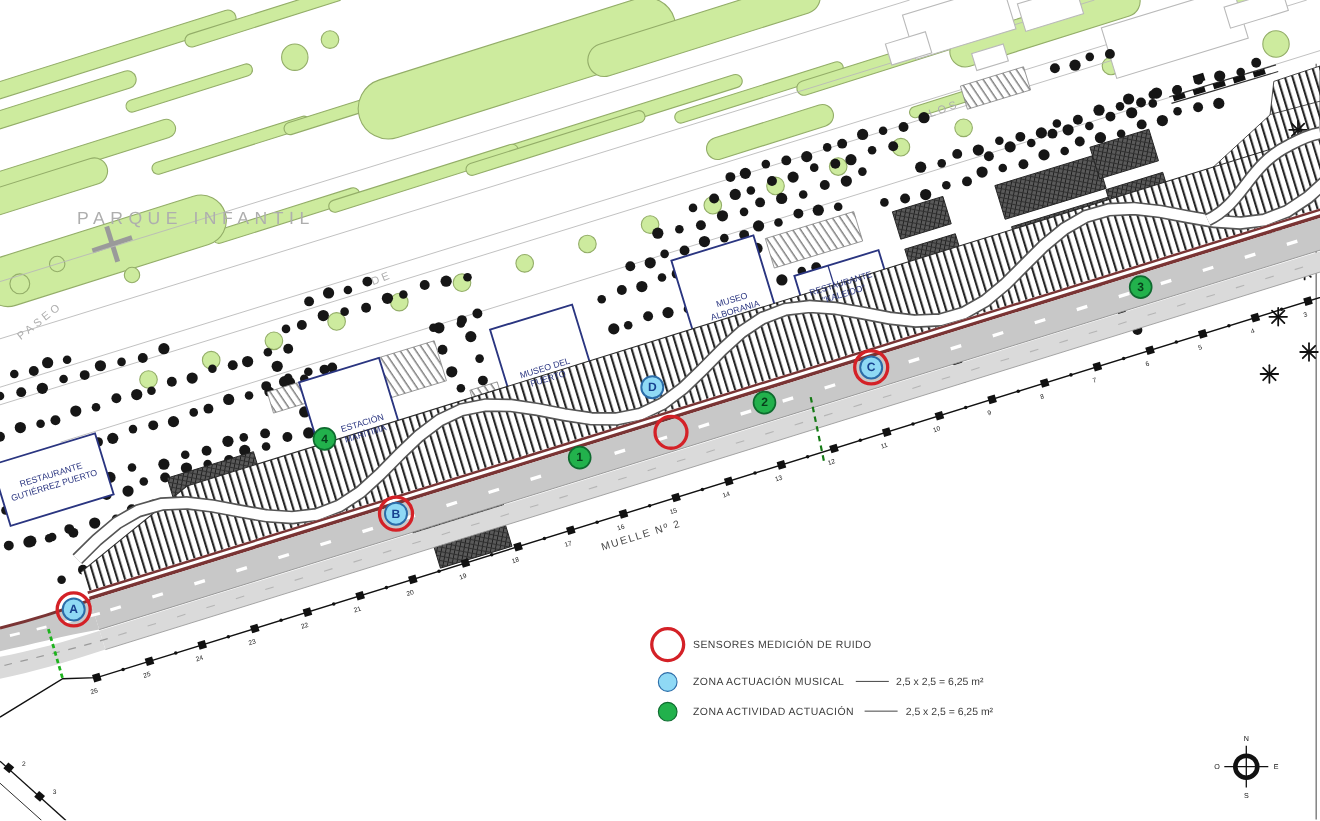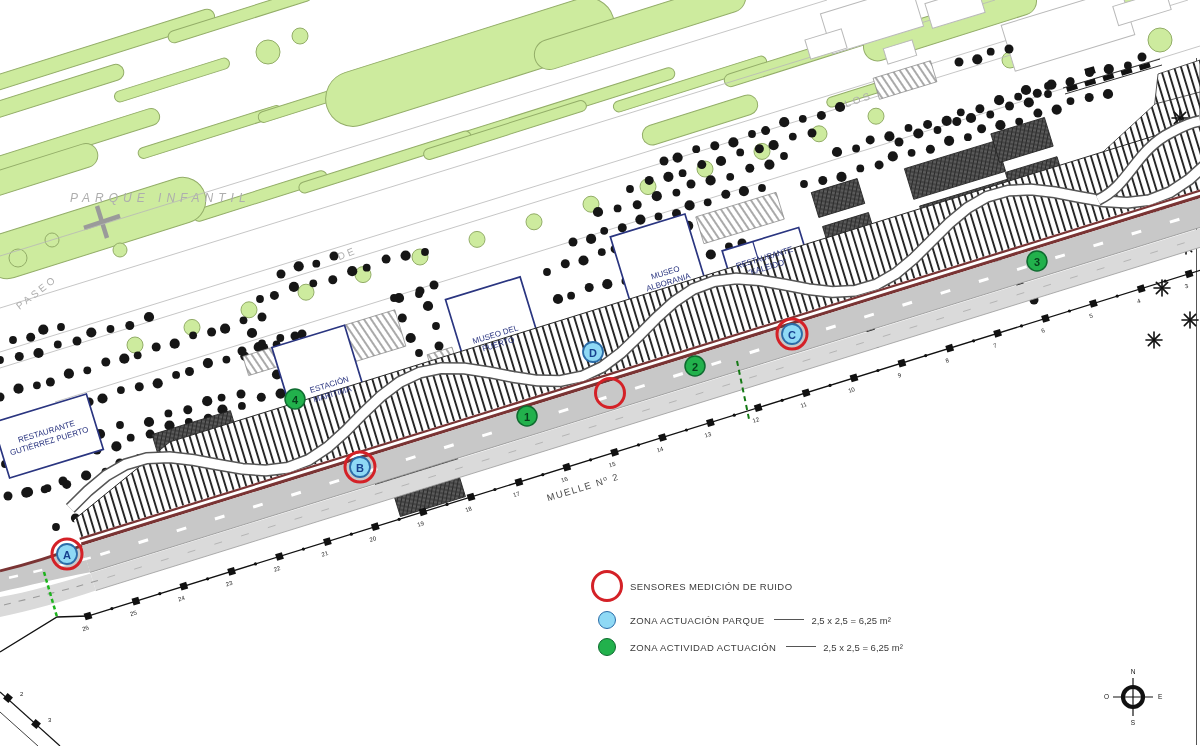--- a/index.html
+++ b/index.html
@@ -665,21 +665,21 @@
         <line x1="1133" y1="678" x2="1133" y2="716" stroke="#111" stroke-width="1.2"></line>
         <line x1="1113" y1="697" x2="1153" y2="697" stroke="#111" stroke-width="1.2"></line>
         <circle cx="1133" cy="697" r="10" fill="none" stroke="#111" stroke-width="4.2"></circle>
         <text x="1133" y="674" font-size="6.5" fill="#111" text-anchor="middle" font-family="&quot;Liberation Sans&quot;,sans-serif">N</text>
         <text x="1133" y="725" font-size="6.5" fill="#111" text-anchor="middle" font-family="&quot;Liberation Sans&quot;,sans-serif">S</text>
         <text x="1158" y="699" font-size="6.5" fill="#111" text-anchor="start" font-family="&quot;Liberation Sans&quot;,sans-serif">E</text>
         <text x="1109" y="699" font-size="6.5" fill="#111" text-anchor="end" font-family="&quot;Liberation Sans&quot;,sans-serif">O</text>
       </g>
     </svg>
 
-  <div class="map-label" style="left:70px;top:191px;font-size:12px;font-style:italic;">PARQUE INFANTIL</div>
+  <div class="map-label" style="left:70px;top:191px;font-size:16px;">PARQUE INFANTIL</div>
   <div class="map-label" style="left:14px;top:303px;transform:rotate(-38deg);font-size:10px;letter-spacing:3px;">PASEO</div>
   <div class="map-label" style="left:336px;top:252px;transform:rotate(-22deg);font-size:10px;letter-spacing:3px;">DE</div>
   <div class="map-label" style="left:843px;top:99px;transform:rotate(-19deg);font-size:10px;letter-spacing:3px;">LOS</div>
 
   <div class="muelle-label" style="left:583px;top:487px;">MUELLE Nº 2</div>
 
   <div class="bldg-label" style="left:48px;top:437px;">
     <span>RESTAURANTE</span><br>
     <span>GUTIÉRREZ PUERTO</span>
   </div>
@@ -704,21 +704,21 @@
     <div class="legend-row">
       <span class="sym-col">
           <span class="ring"></span>
         </span>
       <span class="legend-label">SENSORES MEDICIÓN DE RUIDO</span>
     </div>
     <div class="legend-row">
       <span class="sym-col">
           <span class="dot dot-blue"></span>
         </span>
-      <span class="legend-label">ZONA ACTUACIÓN PARQUE</span>
+      <span class="legend-label">ZONA ACTUACIÓN MUSICAL</span>
       <span class="dash-line"></span>
       <span class="legend-dims">2,5 x 2,5 = 6,25 m²</span>
     </div>
     <div class="legend-row">
       <span class="sym-col">
           <span class="dot dot-green"></span>
         </span>
       <span class="legend-label">ZONA ACTIVIDAD ACTUACIÓN</span>
       <span class="dash-line"></span>
       <span class="legend-dims">2,5 x 2,5 = 6,25 m²</span>

